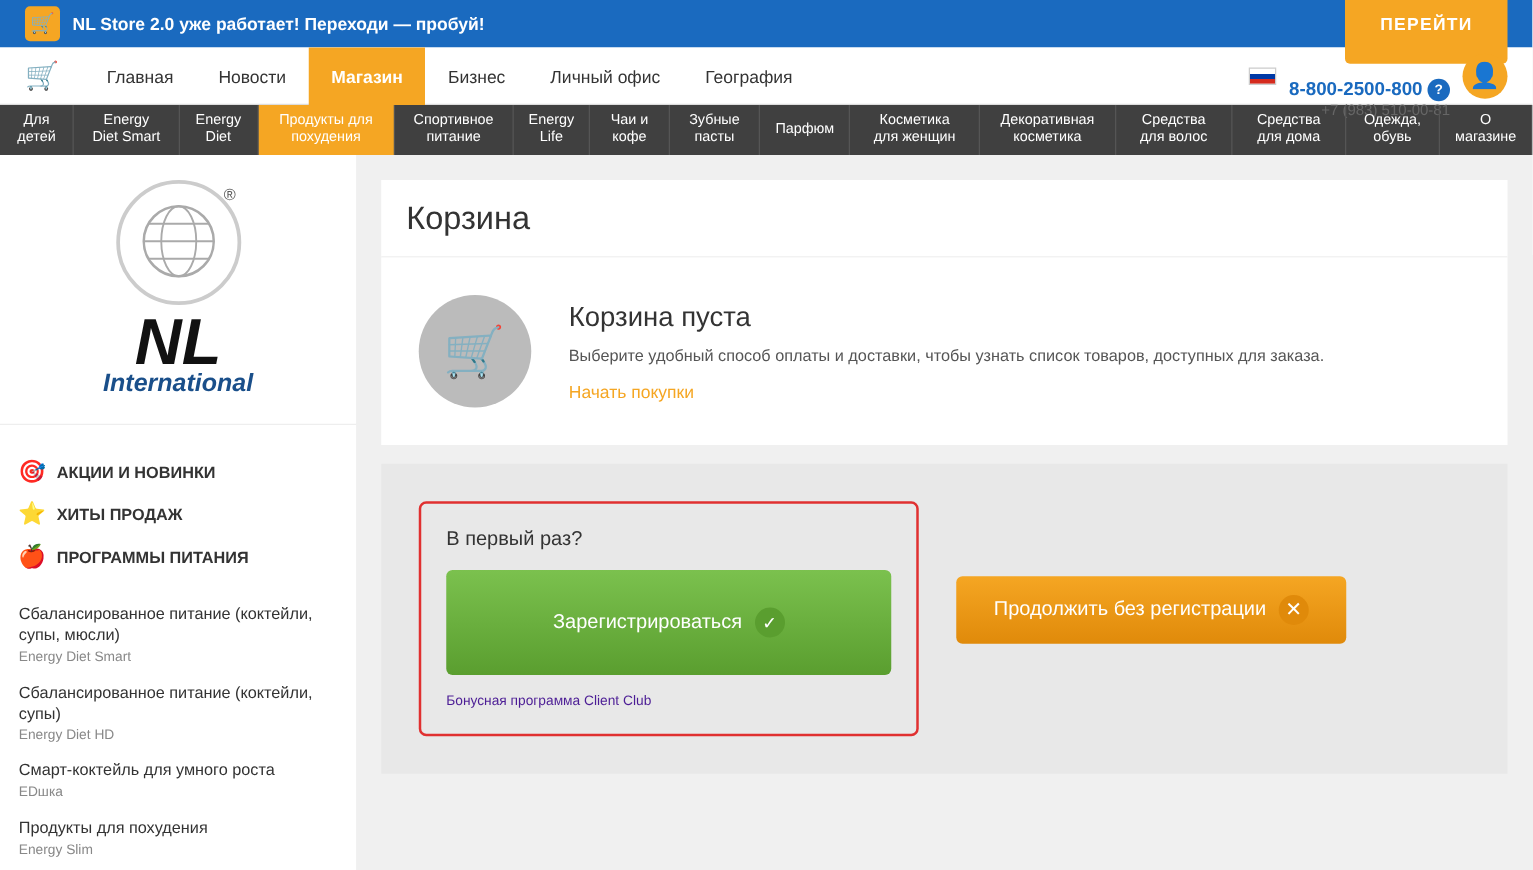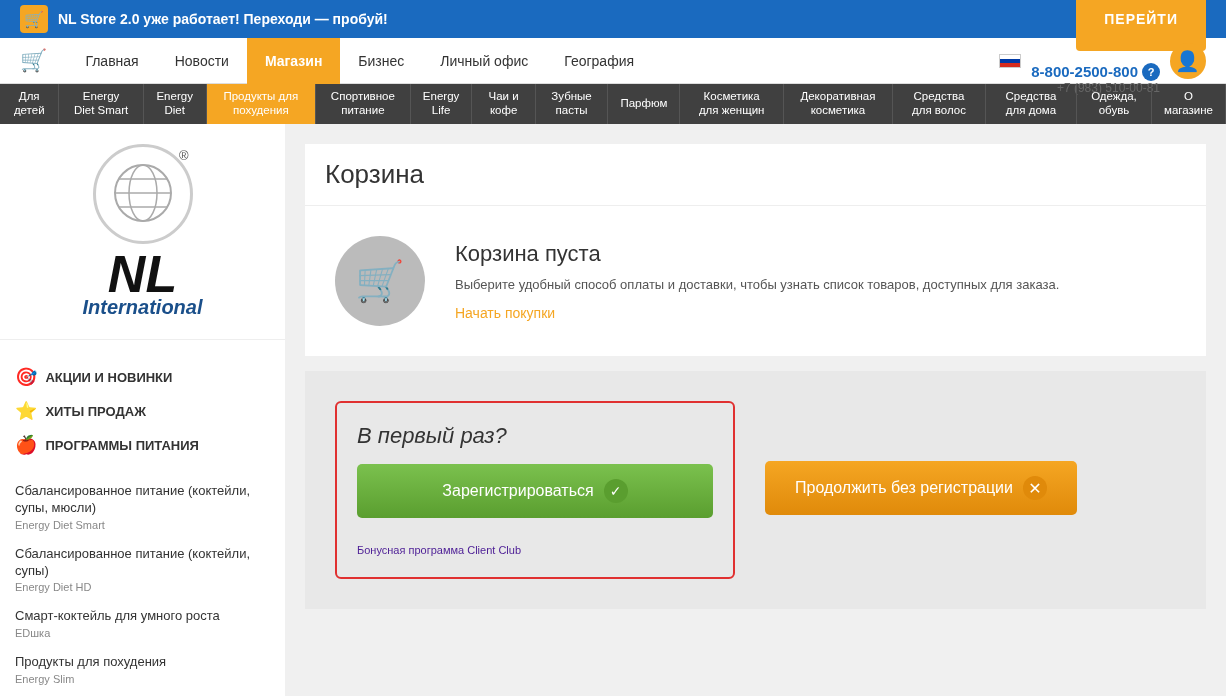--- a/index.html
+++ b/index.html
@@ -243,40 +243,39 @@
       align-items: flex-start;
     }
     .reg-box {
       background: #e8e8e8;
       border: 2px solid #e03030;
       border-radius: 6px;
       padding: 20px;
       width: 400px;
     }
     .reg-box-title {
-      font-size: 22px;
+      font-size: 16px;
       font-weight: normal;
       margin-bottom: 15px;
       color: #333;
-      font-style: italic;
     }
     .reg-btn {
       width: 100%;
       background: linear-gradient(to bottom, #7bc14e, #5a9e2f);
       color: #fff;
       border: none;
       border-radius: 5px;
-      padding: 15px;
+      padding: 30px;
       font-size: 16px;
       cursor: pointer;
       display: flex;
       align-items: center;
       justify-content: center;
       gap: 10px;
-      margin-bottom: 24px;
+      margin-bottom: 12px;
     }
     .check-icon {
       width: 24px; height: 24px;
       background: #5a9e2f;
       border-radius: 50%;
       display: flex; align-items: center; justify-content: center;
       color: #fff;
       font-size: 14px;
     }
     .bonus-link {

